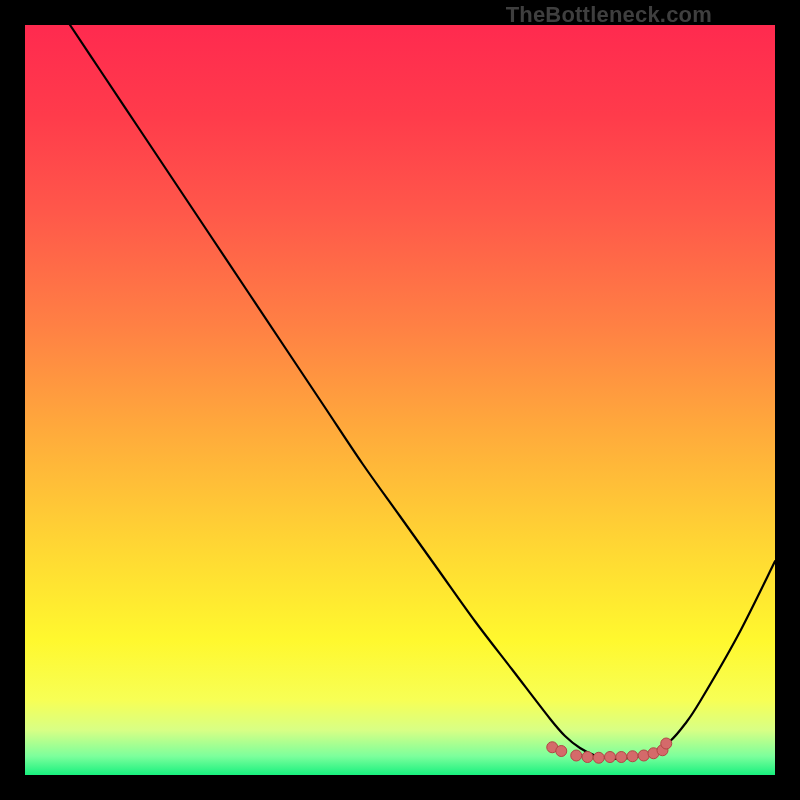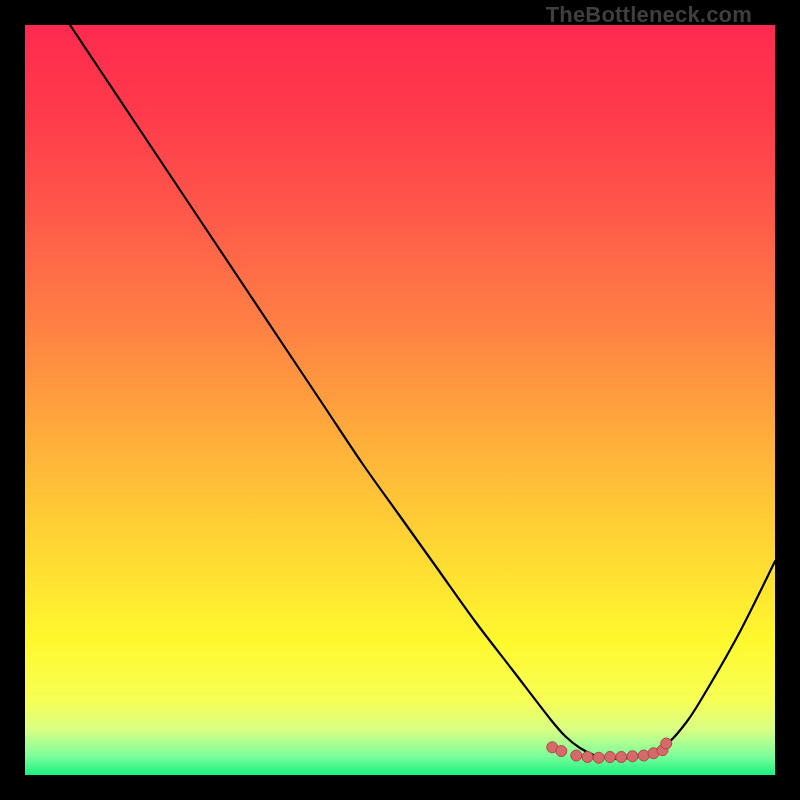--- a/index.html
+++ b/index.html
@@ -8,21 +8,20 @@
     width: 800px;
     height: 800px;
     background: #000000;
     overflow: hidden;
     font-family: Arial, Helvetica, sans-serif;
   }
   .stage {
     position: relative;
     width: 724px;
     height: 800px;
-    padding-left: 40px;
   }
   svg.plot {
     position: absolute;
     left: 0;
     top: 0;
     width: 800px;
     height: 800px;
     display: block;
   }
   .watermark {

